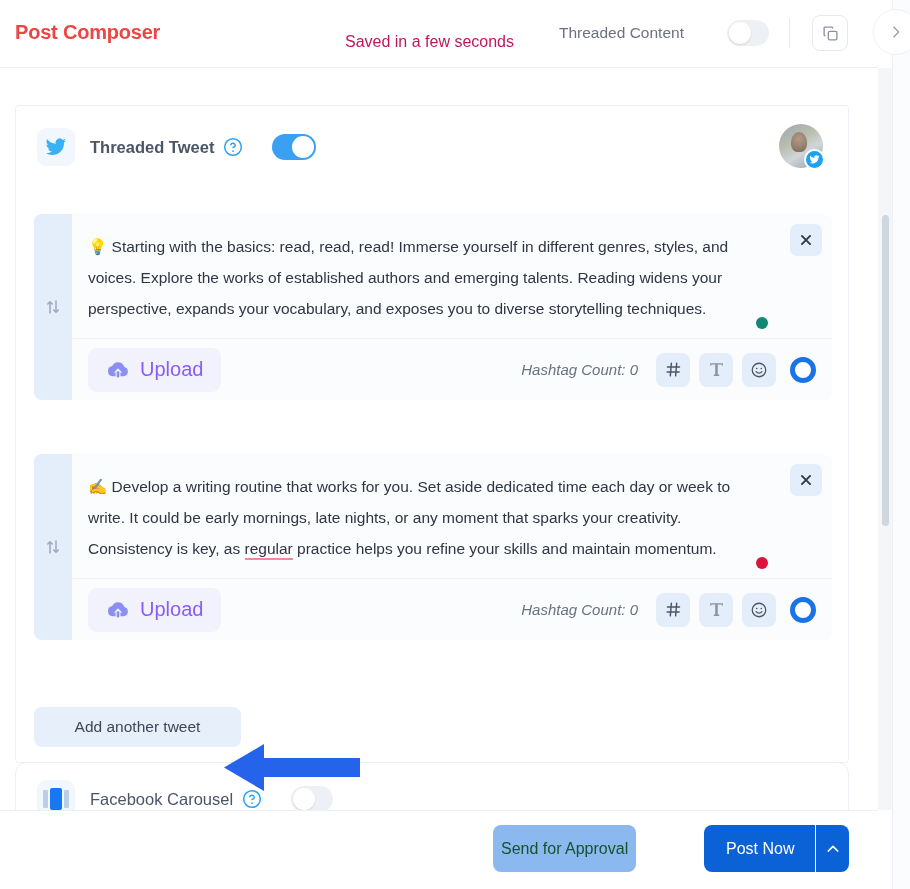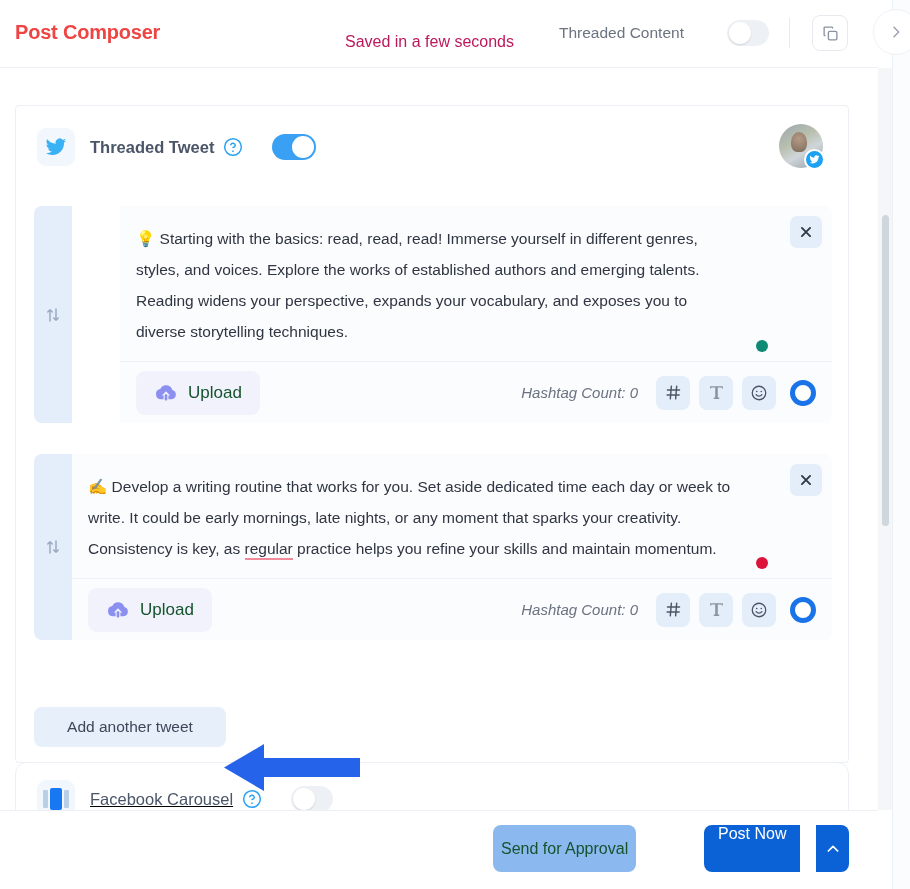--- a/index.html
+++ b/index.html
@@ -135,49 +135,49 @@
   }
   .tweet-toolbar {
     border-top: 1px solid #eef1f5; background: #fbfcfd;
     height: 62px; display: flex; align-items: center; padding: 0 16px;
   }
   .upload-btn {
     display: flex; align-items: center; gap: 10px;
     height: 44px; padding: 0 18px; border-radius: 9px; background: #f1f2fb;
     cursor: pointer;
   }
-  .upload-label { font-size: 17px; color: #14532d; }
+  .upload-label { font-size: 20px; color: #8b5cf6; }
   .toolbar-right { margin-left: auto; display: flex; align-items: center; gap: 9px; font-style: italic; }
   .hashtag-count { font-size: 15px; color: #6b7280; margin-right: 9px; }
   .tb-btn {
     width: 34px; height: 34px; border-radius: 8px; background: #e4edfa;
     display: flex; align-items: center; justify-content: center; cursor: pointer;
   }
   .char-ring {
     width: 26px; height: 26px; border-radius: 50%;
     border: 5px solid #1a73e8; background: #fff; margin-left: 5px; cursor: pointer;
   }
 
   
   .add-btn {
-    position: absolute; left: 18px; top: 601px; width: 192px; height: 40px;
+    position: absolute; left: 18px; top: 601px; width: 207px; height: 40px;
     border-radius: 8px; background: #e7effb; display: flex;
     align-items: center; justify-content: center; cursor: pointer;
   }
   .add-btn span { font-size: 15.5px; color: #3d4756; }
 
   
   .annot-arrow { position: absolute; left: 222px; top: 672px; pointer-events: none; z-index: 20; }
 
   
   .fb-card {
     position: absolute; left: 15px; top: 694px; width: 834px; height: 70px;
     background: #ffffff; border: 1px solid #eceff3; border-radius: 12px;
   }
-  .fb-head { position: absolute; left: 21px; top: 17px; display: flex; align-items: center; text-decoration: underline; }
+  .fb-head { position: absolute; left: 21px; top: 17px; display: flex; align-items: center; }
   .fb-icon {
     width: 38px; height: 38px; border-radius: 9px; background: #f2f7fd;
     display: flex; align-items: center; justify-content: center; gap: 2px;
   }
   .fb-bar { width: 5px; height: 18px; background: #b9cfe8; border-radius: 1px; }
   .fb-bar.mid { width: 12px; height: 22px; background: #1877f2; border-radius: 2px; }
   .fb-label { margin-left: 15px; font-size: 16.5px; color: #4a5568; }
 
   
   .vscroll-track {
@@ -198,23 +198,23 @@
     position: absolute; left: 0; top: 810px; width: 878px; height: 79px;
     background: #ffffff; border-top: 1px solid #eceff3;
   }
   .btn-approval {
     position: absolute; left: 493px; top: 825px; height: 47px; padding: 0 8px;
     border-radius: 8px; background: #8cb8f0; color: #14532d;
     font-size: 16px; display: flex; align-items: center; justify-content: center;
     cursor: pointer;
   }
   .btn-postnow {
-    position: absolute; left: 704px; top: 825px; height: 47px; padding: 0 14px;
+    position: absolute; left: 704px; top: 825px; height: 47px; padding: 0 22px;
     border-radius: 8px 0 0 8px; background: #0b62d6; color: #ffffff;
-    font-size: 16px; display: flex; align-items: flex-start; justify-content: center;
+    font-size: 16px; display: flex; align-items: center; justify-content: center;
     cursor: pointer;
   }
   .btn-postnow-caret {
     position: absolute; left: 815px; top: 825px; width: 34px; height: 47px;
     border-radius: 0 8px 8px 0; background: #0b62d6;
     border-left: 1.5px solid #ffffff;
     display: flex; align-items: center; justify-content: center; cursor: pointer;
   }
 </style>
 </head>
@@ -273,21 +273,21 @@
 
       <div class="avatar-wrap">
         <div class="avatar"></div>
         <div class="avatar-badge">
           <svg width="11" height="11" viewBox="0 0 24 24" fill="#ffffff">
             <path d="M23 4.9c-.8.37-1.7.62-2.6.73a4.6 4.6 0 0 0 2-2.5c-.9.53-1.9.9-2.9 1.12a4.52 4.52 0 0 0-7.8 4.13A12.85 12.85 0 0 1 2.4 3.6a4.52 4.52 0 0 0 1.4 6.05 4.5 4.5 0 0 1-2.05-.57v.06a4.53 4.53 0 0 0 3.63 4.44 4.5 4.5 0 0 1-2.04.08 4.53 4.53 0 0 0 4.23 3.14A9.07 9.07 0 0 1 1 18.6a12.8 12.8 0 0 0 6.92 2.03c8.3 0 12.85-6.88 12.85-12.85l-.01-.58A9.2 9.2 0 0 0 23 4.9z"></path>
           </svg>
         </div>
       </div>
 
-      <div class="tweet-block" style="top:100px;gap:48px;">
+      <div class="tweet-block" style="top:108px;">
         <div class="drag-rail">
           <svg width="18" height="18" viewBox="0 0 24 24" fill="none" stroke="#9aaac4" stroke-width="2" stroke-linecap="round" stroke-linejoin="round">
             <path d="M8 20V5M8 5l-3 3M8 5l3 3"></path>
             <path d="M16 4v15M16 19l3-3M16 19l-3-3"></path>
           </svg>
         </div>
         <div class="tweet-body">
           <div class="close-btn">
             <svg width="14" height="14" viewBox="0 0 24 24" fill="none" stroke="#2d3748" stroke-width="3.2" stroke-linecap="round">
               <path d="M5 5l14 14M19 5L5 19"></path>

